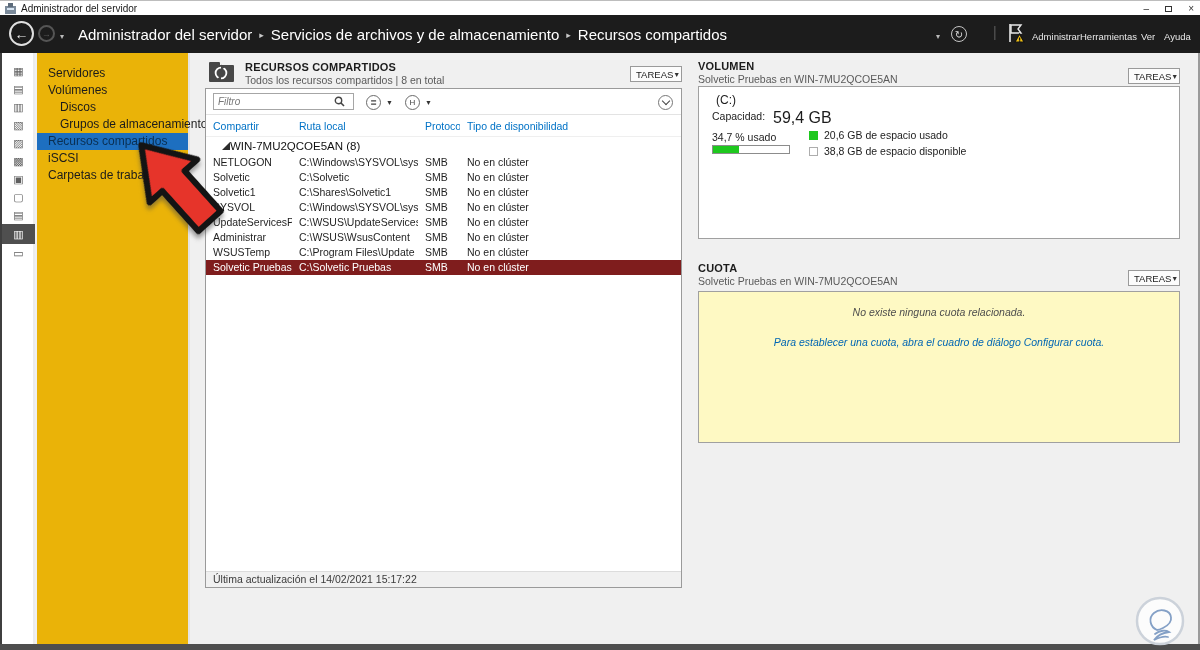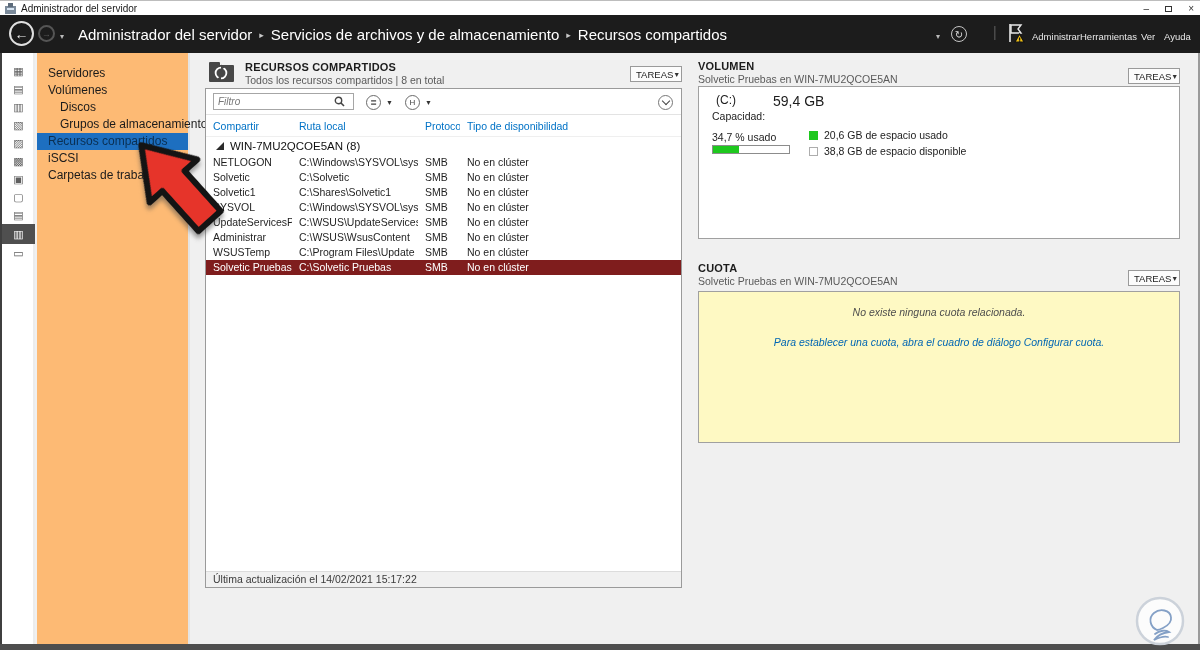--- a/index.html
+++ b/index.html
@@ -42,21 +42,21 @@
 
   
   .strip { position:absolute; left:2px; top:53px; width:33px; height:591px; background:#ffffff;
            border-right:2px solid #ececec; padding-top:9px; }
   .strip-icon { width:33px; height:18px; display:flex; align-items:center; justify-content:center;
                 font-size:11px; color:#5f5f5f; cursor:pointer; position:relative; }
   .strip-icon.selected { background:#4f4f4f; color:#ffffff; height:20px; }
   .strip-marker { position:absolute; right:-9px; top:6px; font-size:7px; color:#111; }
 
   
-  .sidebar { position:absolute; left:37px; top:53px; width:153px; height:591px; background:#fdba74;
+  .sidebar { position:absolute; left:37px; top:53px; width:153px; height:591px; background:#eab308;
              border-right:2px solid #e4e4e4; padding-top:12px; }
   .side-item { height:17px; line-height:17px; font-size:12px; color:#1b1b1b; padding-left:11px;
                white-space:nowrap; cursor:pointer; }
   .side-item.indent { padding-left:23px; }
   .side-item.selected { background:#1d6fc0; color:#0a2f52; }
 
   
   .red-arrow { position:absolute; left:100px; top:141px; width:84px; height:112px; z-index:6;
                transform:rotate(-42deg); transform-origin:42px 5px;
                filter:drop-shadow(-3px 3px 2px rgba(70,70,70,0.5)); }
@@ -88,36 +88,36 @@
                  border-radius:50%; display:flex; align-items:center; justify-content:center; cursor:pointer; }
   .chev { width:6px; height:6px; border-left:1.5px solid #444; border-bottom:1.5px solid #444;
           transform:rotate(-45deg); margin-top:-3px; }
 
   .thead { display:flex; height:22px; line-height:22px; font-size:10.5px; color:#0072c6;
            border-bottom:1px solid #efefef; white-space:nowrap; }
   .c1 { flex:0 0 86px; padding-left:7px; overflow:hidden; }
   .c2 { flex:0 0 126px; padding-left:7px; overflow:hidden; }
   .c3 { flex:0 0 42px; padding-left:7px; overflow:hidden; }
   .c4 { flex:1 1 auto; padding-left:7px; overflow:hidden; }
-  .group-row { display:flex; align-items:center; height:18px; padding-left:10px; gap:6px;
+  .group-row { display:flex; align-items:center; height:18px; padding-left:16px; 
                font-size:11.5px; color:#111; cursor:pointer; }
   .trow { display:flex; height:15px; line-height:15px; font-size:10.5px; color:#1f1f1f;
           white-space:nowrap; cursor:pointer; }
   .trow.selected { background:#7f1d1d; color:#ffffff;justify-content:space-between; }
   .shares-status { position:absolute; left:0; right:0; bottom:0; height:16px; background:#f0f0f0;
                    border-top:1px solid #dcdcdc; font-size:10.5px; color:#3a3a3a; line-height:15px;
                    padding-left:7px; }
 
   
   .volume-header { left:698px; top:58px; width:482px; height:28px; }
   .volume-box { position:absolute; left:698px; top:86px; width:482px; height:153px; background:#ffffff;
                 border:1px solid #a0a0a0; }
   .drive-label { position:absolute; left:17px; top:6px; font-size:12px; color:#1c1c1c; }
   .cap-label { position:absolute; left:13px; top:23px; font-size:10.5px; color:#1c1c1c; }
-  .cap-value { position:absolute; left:74px; top:6px; font-size:14px; color:#1c1c1c; }
+  .cap-value { position:absolute; left:74px; top:22px; font-size:16px; color:#1c1c1c; }
   .used-label { position:absolute; left:13px; top:44px; font-size:10.5px; color:#1c1c1c; }
   .used-bar { position:absolute; left:13px; top:58px; width:78px; height:9px; border:1px solid #8c8c8c;
               background:#ffffff; }
   .used-fill { height:100%; background:#1ec81e; }
   .legend { position:absolute; left:110px; top:42px; display:flex; flex-direction:column; gap:4px; }
   .legend-row { display:flex; align-items:center; gap:6px; font-size:10.5px; color:#1c1c1c; }
   .swatch { width:9px; height:9px; display:inline-block; }
   .swatch.used { background:#1ec81e; }
   .swatch.free { background:#ffffff; border:1px solid #adadad; }
   .volume-footer { position:absolute; left:0; right:0; bottom:0; height:16px; background:#f0f0f0;

